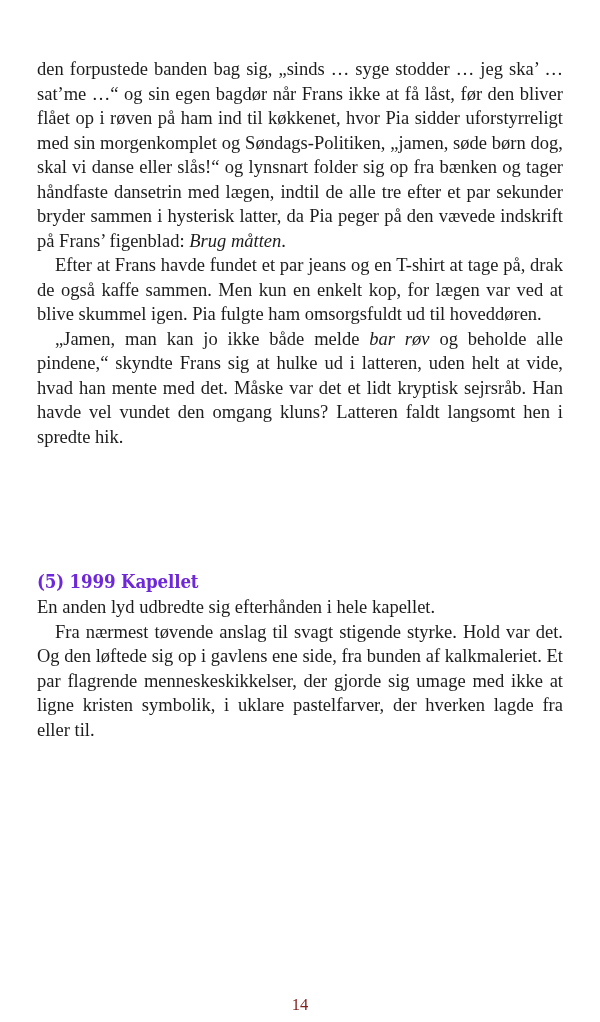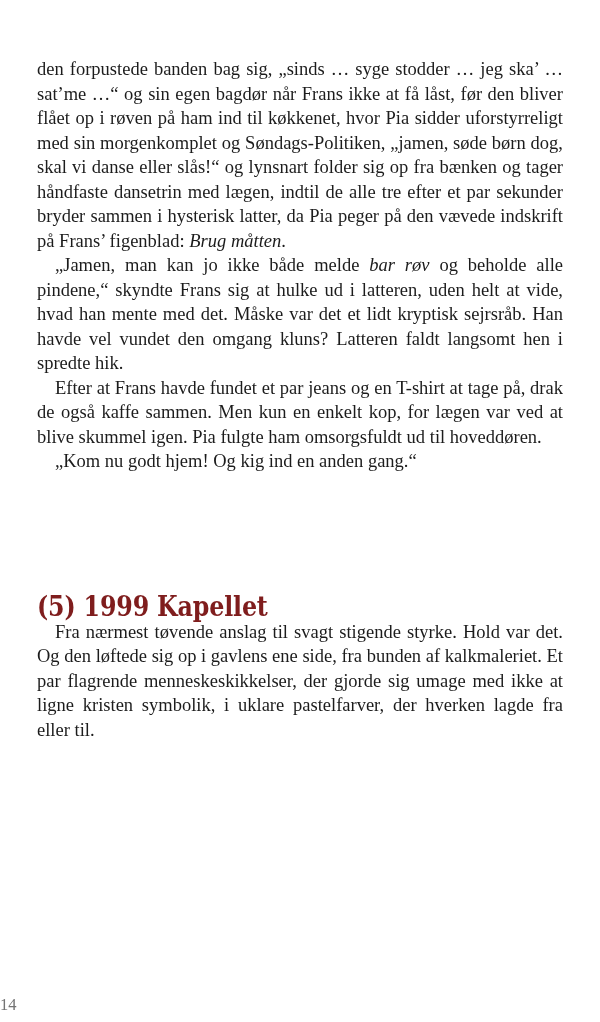--- a/index.html
+++ b/index.html
@@ -33,51 +33,51 @@
     text-indent: 18px;
   }
   p.para i {
     font-style: italic;
   }
   .section-spacer {
     height: 119px;
   }
   h2.heading {
     margin: 0;
-    font-size: 27px;
+    font-size: 19px;
     line-height: 27px;
     font-weight: 700;
-    color: #7f1d1d;
+    color: #6d28d9;
     letter-spacing: -0.2px;
     font-family: "DejaVu Serif", "Liberation Serif", serif;
   }
   h2.heading .condense {
     display: inline-block;
     transform: scaleX(0.88);
     transform-origin: left center;
     white-space: nowrap;
   }
   .page-number {
     position: absolute;
     top: 995px;
     left: 0;
     width: 100%;
-    text-align: left;
+    text-align: center;
     font-size: 16.5px;
-    color: #737373;
+    color: #7f1d1d;
     font-family: "Liberation Serif", "DejaVu Serif", serif;
   }
 </style>
 </head>
 <body>
 
 <div class="page">
   <div class="text-column">
       <p class="para"><span>den forpustede banden bag sig, „sinds … syge stodder … jeg ska’ … sat’me …“ og sin egen bagdør når Frans ikke at få låst, før den bliver flået op i røven på ham ind til køkkenet, hvor Pia sidder uforstyrreligt med sin morgenkomplet og Søndags-Politiken, „jamen, søde børn dog, skal vi danse eller slås!“ og lynsnart folder sig op fra bænken og tager håndfaste dansetrin med lægen, indtil de alle tre efter et par sekunder bryder sammen i hysterisk latter, da Pia peger på den vævede indskrift på Frans’ figenblad: </span><i>Brug måtten</i><span>.</span></p>
+      <p class="para indent"><span>Efter at Frans havde fundet et par jeans og en T-shirt at tage på, drak de også kaffe sammen. Men kun en enkelt kop, for lægen var ved at blive skummel igen. Pia fulgte ham omsorgsfuldt ud til hoveddøren.</span></p>
       <p class="para indent"><span>„Jamen, man kan jo ikke både melde </span><i>bar røv</i><span> og beholde alle pindene,“ skyndte Frans sig at hulke ud i latteren, uden helt at vide, hvad han mente med det. Måske var det et lidt kryptisk sejrsråb. Han havde vel vundet den omgang kluns? Latteren faldt langsomt hen i spredte hik.</span></p>
-      <p class="para indent"><span>Efter at Frans havde fundet et par jeans og en T-shirt at tage på, drak de også kaffe sammen. Men kun en enkelt kop, for lægen var ved at blive skummel igen. Pia fulgte ham omsorgsfuldt ud til hoveddøren.</span></p>
-      <p class="para indent"><span>„Kom nu godt hjem! Og kig ind en anden gang.“</span></p>
       <div class="section-spacer"></div>
       <h2 class="heading"><span class="condense">(5) 1999 Kapellet</span></h2>
+      <p class="para"><span>En anden lyd udbredte sig efterhånden i hele kapellet.</span></p>
       <p class="para indent"><span>Fra nærmest tøvende anslag til svagt stigende styrke. Hold var det. Og den løftede sig op i gavlens ene side, fra bunden af kalkmaleriet. Et par flagrende menneskeskikkelser, der gjorde sig umage med ikke at ligne kristen symbolik, i uklare pastelfarver, der hverken lagde fra eller til.</span></p>
     </div>
   <div class="page-number">14</div>
 </div>
 
 </body></html>

